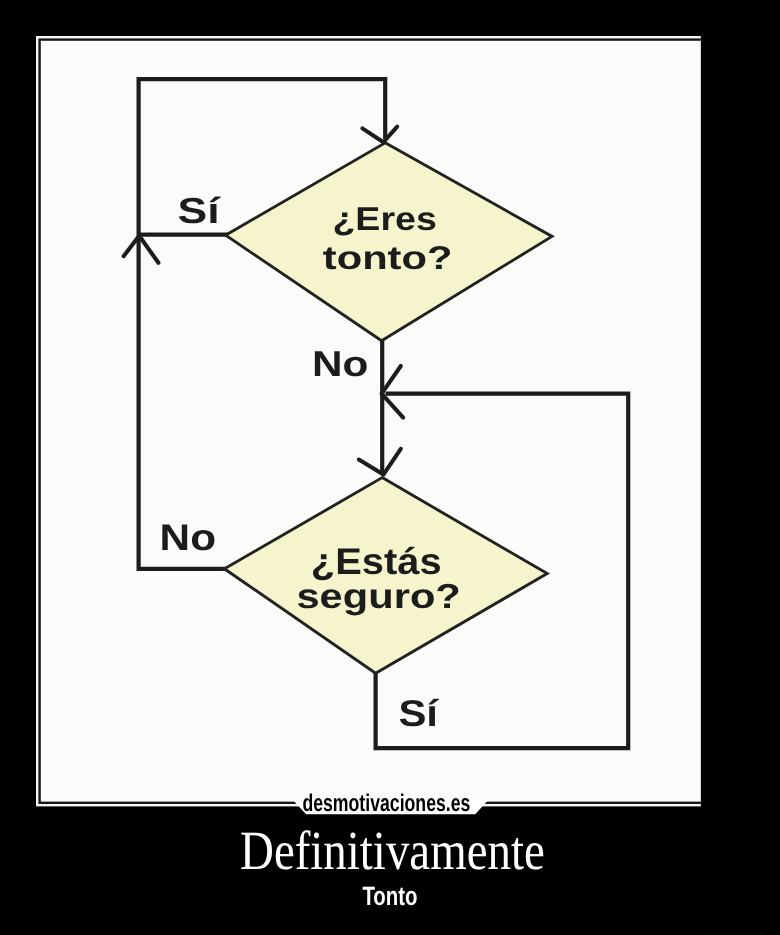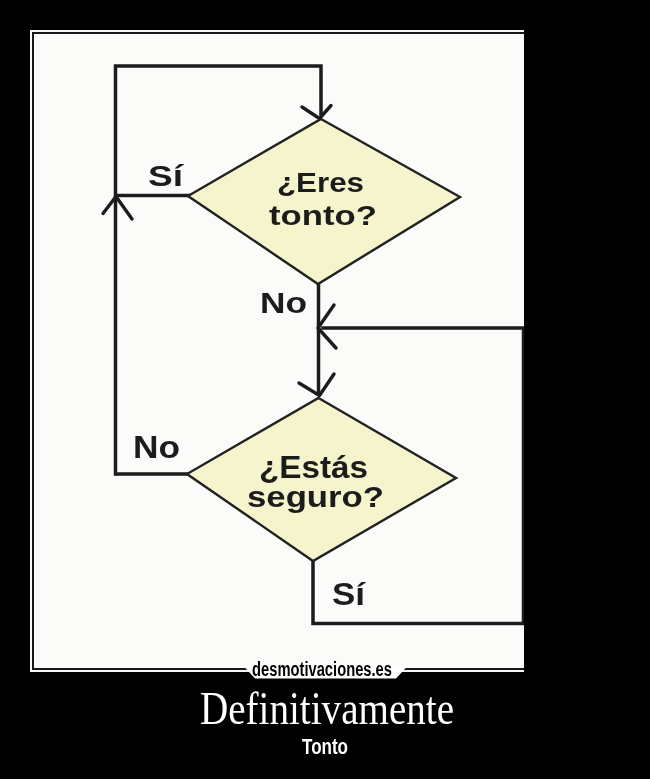--- a/index.html
+++ b/index.html
@@ -1,16 +1,16 @@
 <!DOCTYPE html>
 <html><head>
 <meta charset="utf-8">
 <style>
   html,body{margin:0;padding:0;background:#000;}
-  .page{position:relative;width:524px;height:779px;background:#000;overflow:hidden;}
+  .page{position:relative;width:584px;height:779px;background:#000;overflow:hidden;}
   svg{position:absolute;left:0;top:0;}
 </style>
 </head>
 <body>
 <div class="page">
 <svg width="650" height="779" viewBox="0 0 650 779" xmlns="http://www.w3.org/2000/svg">
   <rect x="0" y="0" width="650" height="779" fill="#000000"></rect>
 
   <rect x="30" y="30" width="590" height="642" fill="#f6f6f6"></rect>
   <rect x="32" y="32" width="586" height="638" fill="#181818"></rect>

